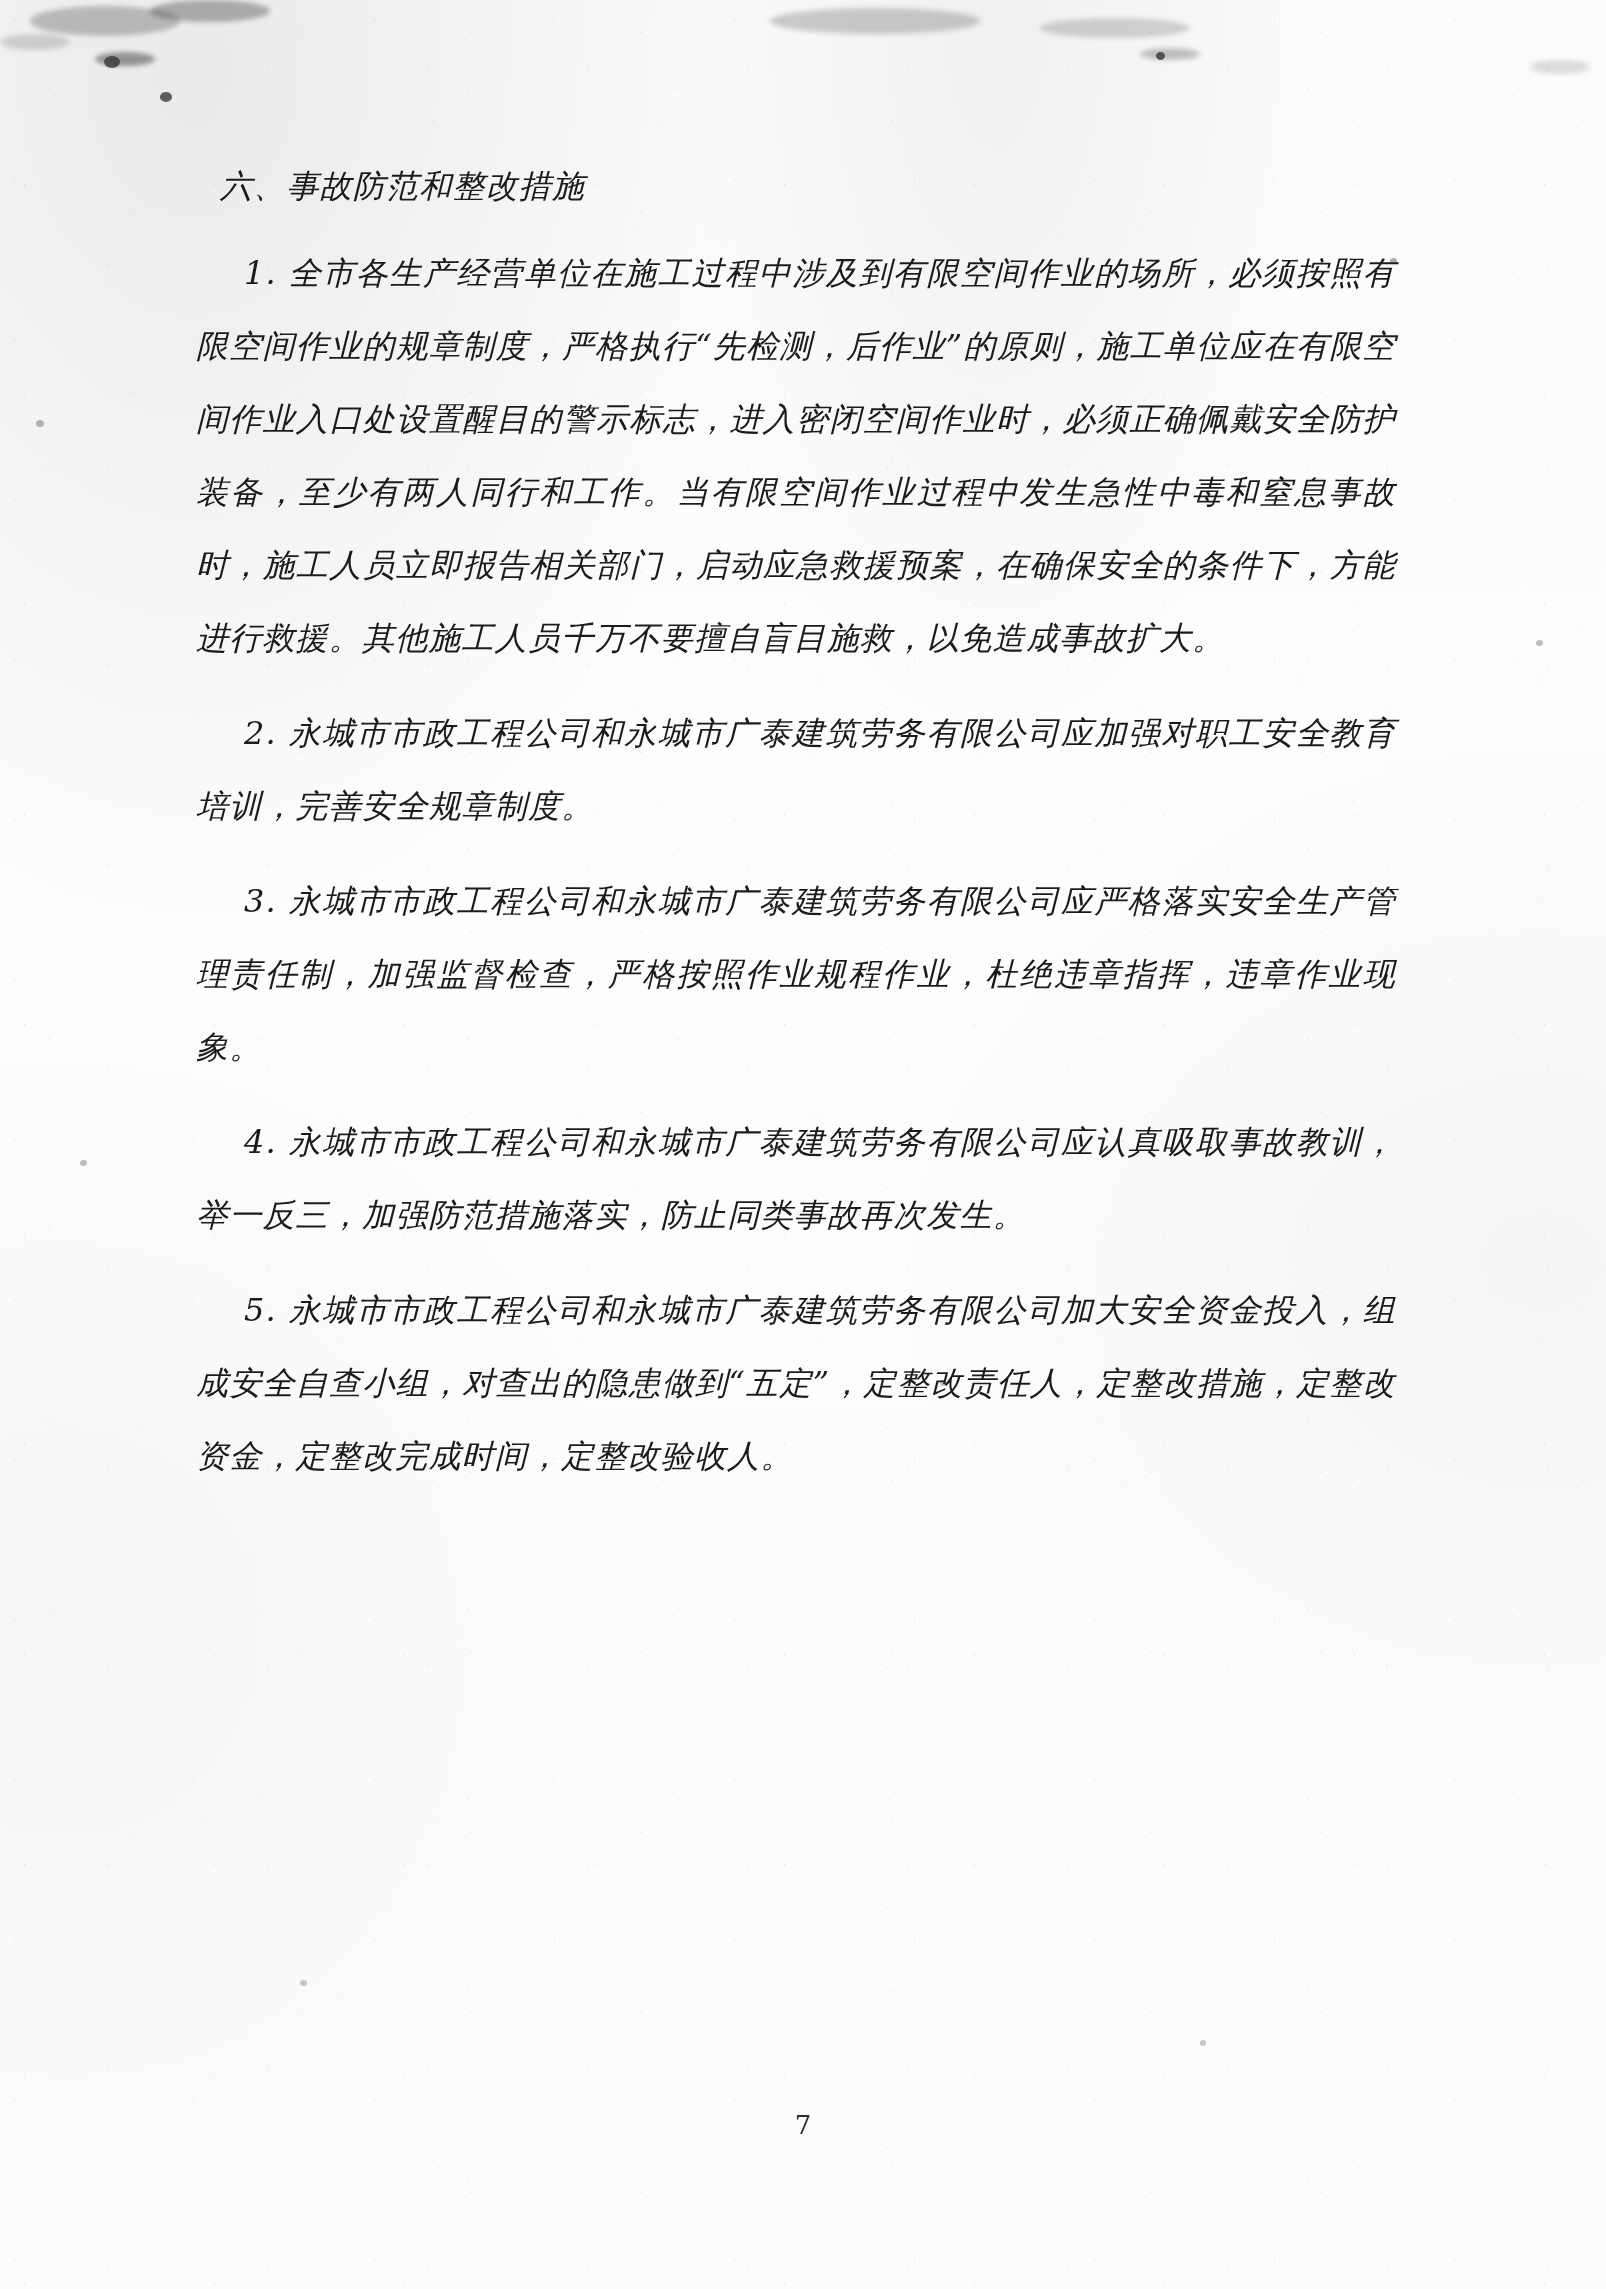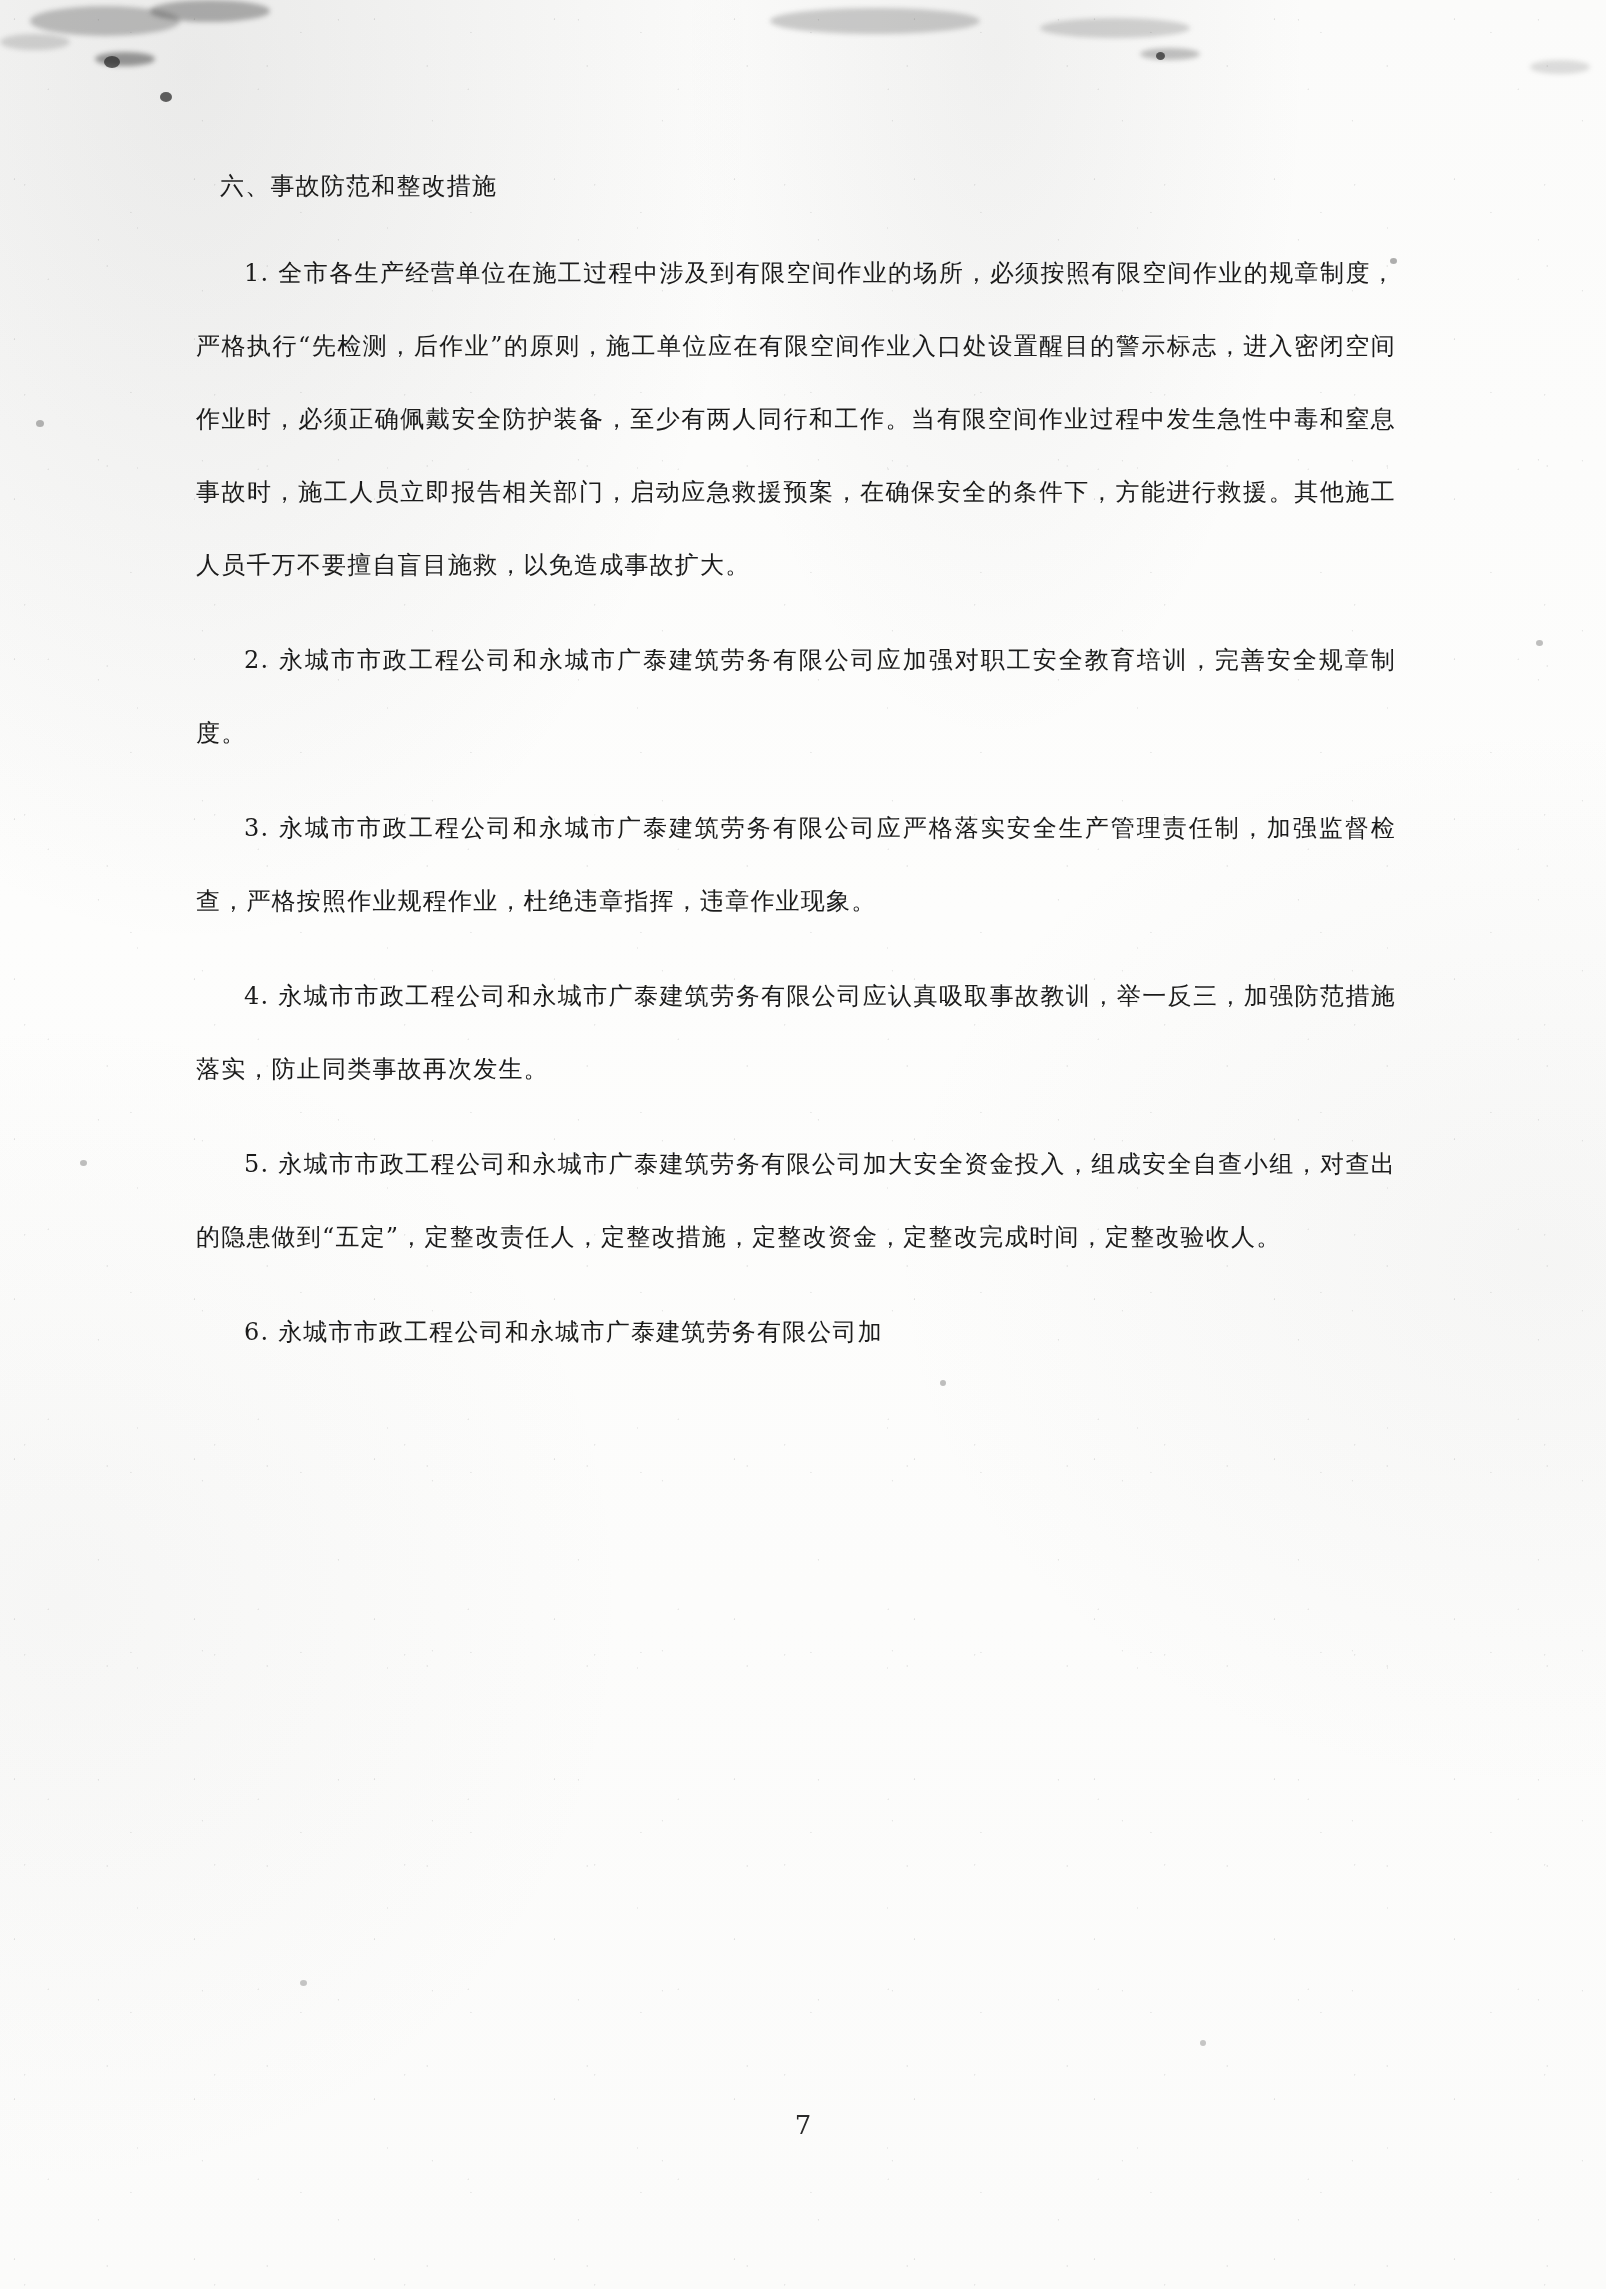--- a/index.html
+++ b/index.html
@@ -68,29 +68,30 @@
   }
 
   
   .content {
     position: absolute;
     left: 196px;
     top: 150px;
     width: 1200px;
   }
   .para {
-    font-size: 24px;
+    font-size: 32px;
     line-height: 73px;
     letter-spacing: 1.2px;
     color: #1b1b1b;
     text-align: justify;
     text-justify: inter-character;
     margin: 0 0 12px 0;
     text-indent: 0;
     font-family: "DejaVu Serif", serif;
+    font-style: italic;
   }
   .para.heading {
     margin-bottom: 14px;
     text-indent: 24px;
   }
   .para.indent {
     text-indent: 48px;
   }
   .para.gap {
     margin-top: 22px;
@@ -134,17 +135,16 @@
   <div class="dot" style="left:300px; top:1980px; width:7px; height:6px; opacity:.35;"></div>
   <div class="dot" style="left:1200px; top:2040px; width:6px; height:6px; opacity:.35;"></div>
 
   <div class="content">
     <p class="para heading">六、事故防范和整改措施</p>
     <p class="para indent">1. 全市各生产经营单位在施工过程中涉及到有限空间作业的场所，必须按照有限空间作业的规章制度，严格执行“先检测，后作业”的原则，施工单位应在有限空间作业入口处设置醒目的警示标志，进入密闭空间作业时，必须正确佩戴安全防护装备，至少有两人同行和工作。当有限空间作业过程中发生急性中毒和窒息事故时，施工人员立即报告相关部门，启动应急救援预案，在确保安全的条件下，方能进行救援。其他施工人员千万不要擅自盲目施救，以免造成事故扩大。</p>
     <p class="para indent gap">2. 永城市市政工程公司和永城市广泰建筑劳务有限公司应加强对职工安全教育培训，完善安全规章制度。</p>
     <p class="para indent gap">3. 永城市市政工程公司和永城市广泰建筑劳务有限公司应严格落实安全生产管理责任制，加强监督检查，严格按照作业规程作业，杜绝违章指挥，违章作业现象。</p>
     <p class="para indent gap">4. 永城市市政工程公司和永城市广泰建筑劳务有限公司应认真吸取事故教训，举一反三，加强防范措施落实，防止同类事故再次发生。</p>
     <p class="para indent gap">5. 永城市市政工程公司和永城市广泰建筑劳务有限公司加大安全资金投入，组成安全自查小组，对查出的隐患做到“五定”，定整改责任人，定整改措施，定整改资金，定整改完成时间，定整改验收人。</p>
-    <p class="para indent gap">6. 永城市市政工程公司和永城市广泰建筑劳务有限公司加</p>
   </div>
 
   <div class="page-number">7</div>
 </div>
 
 </body></html>

